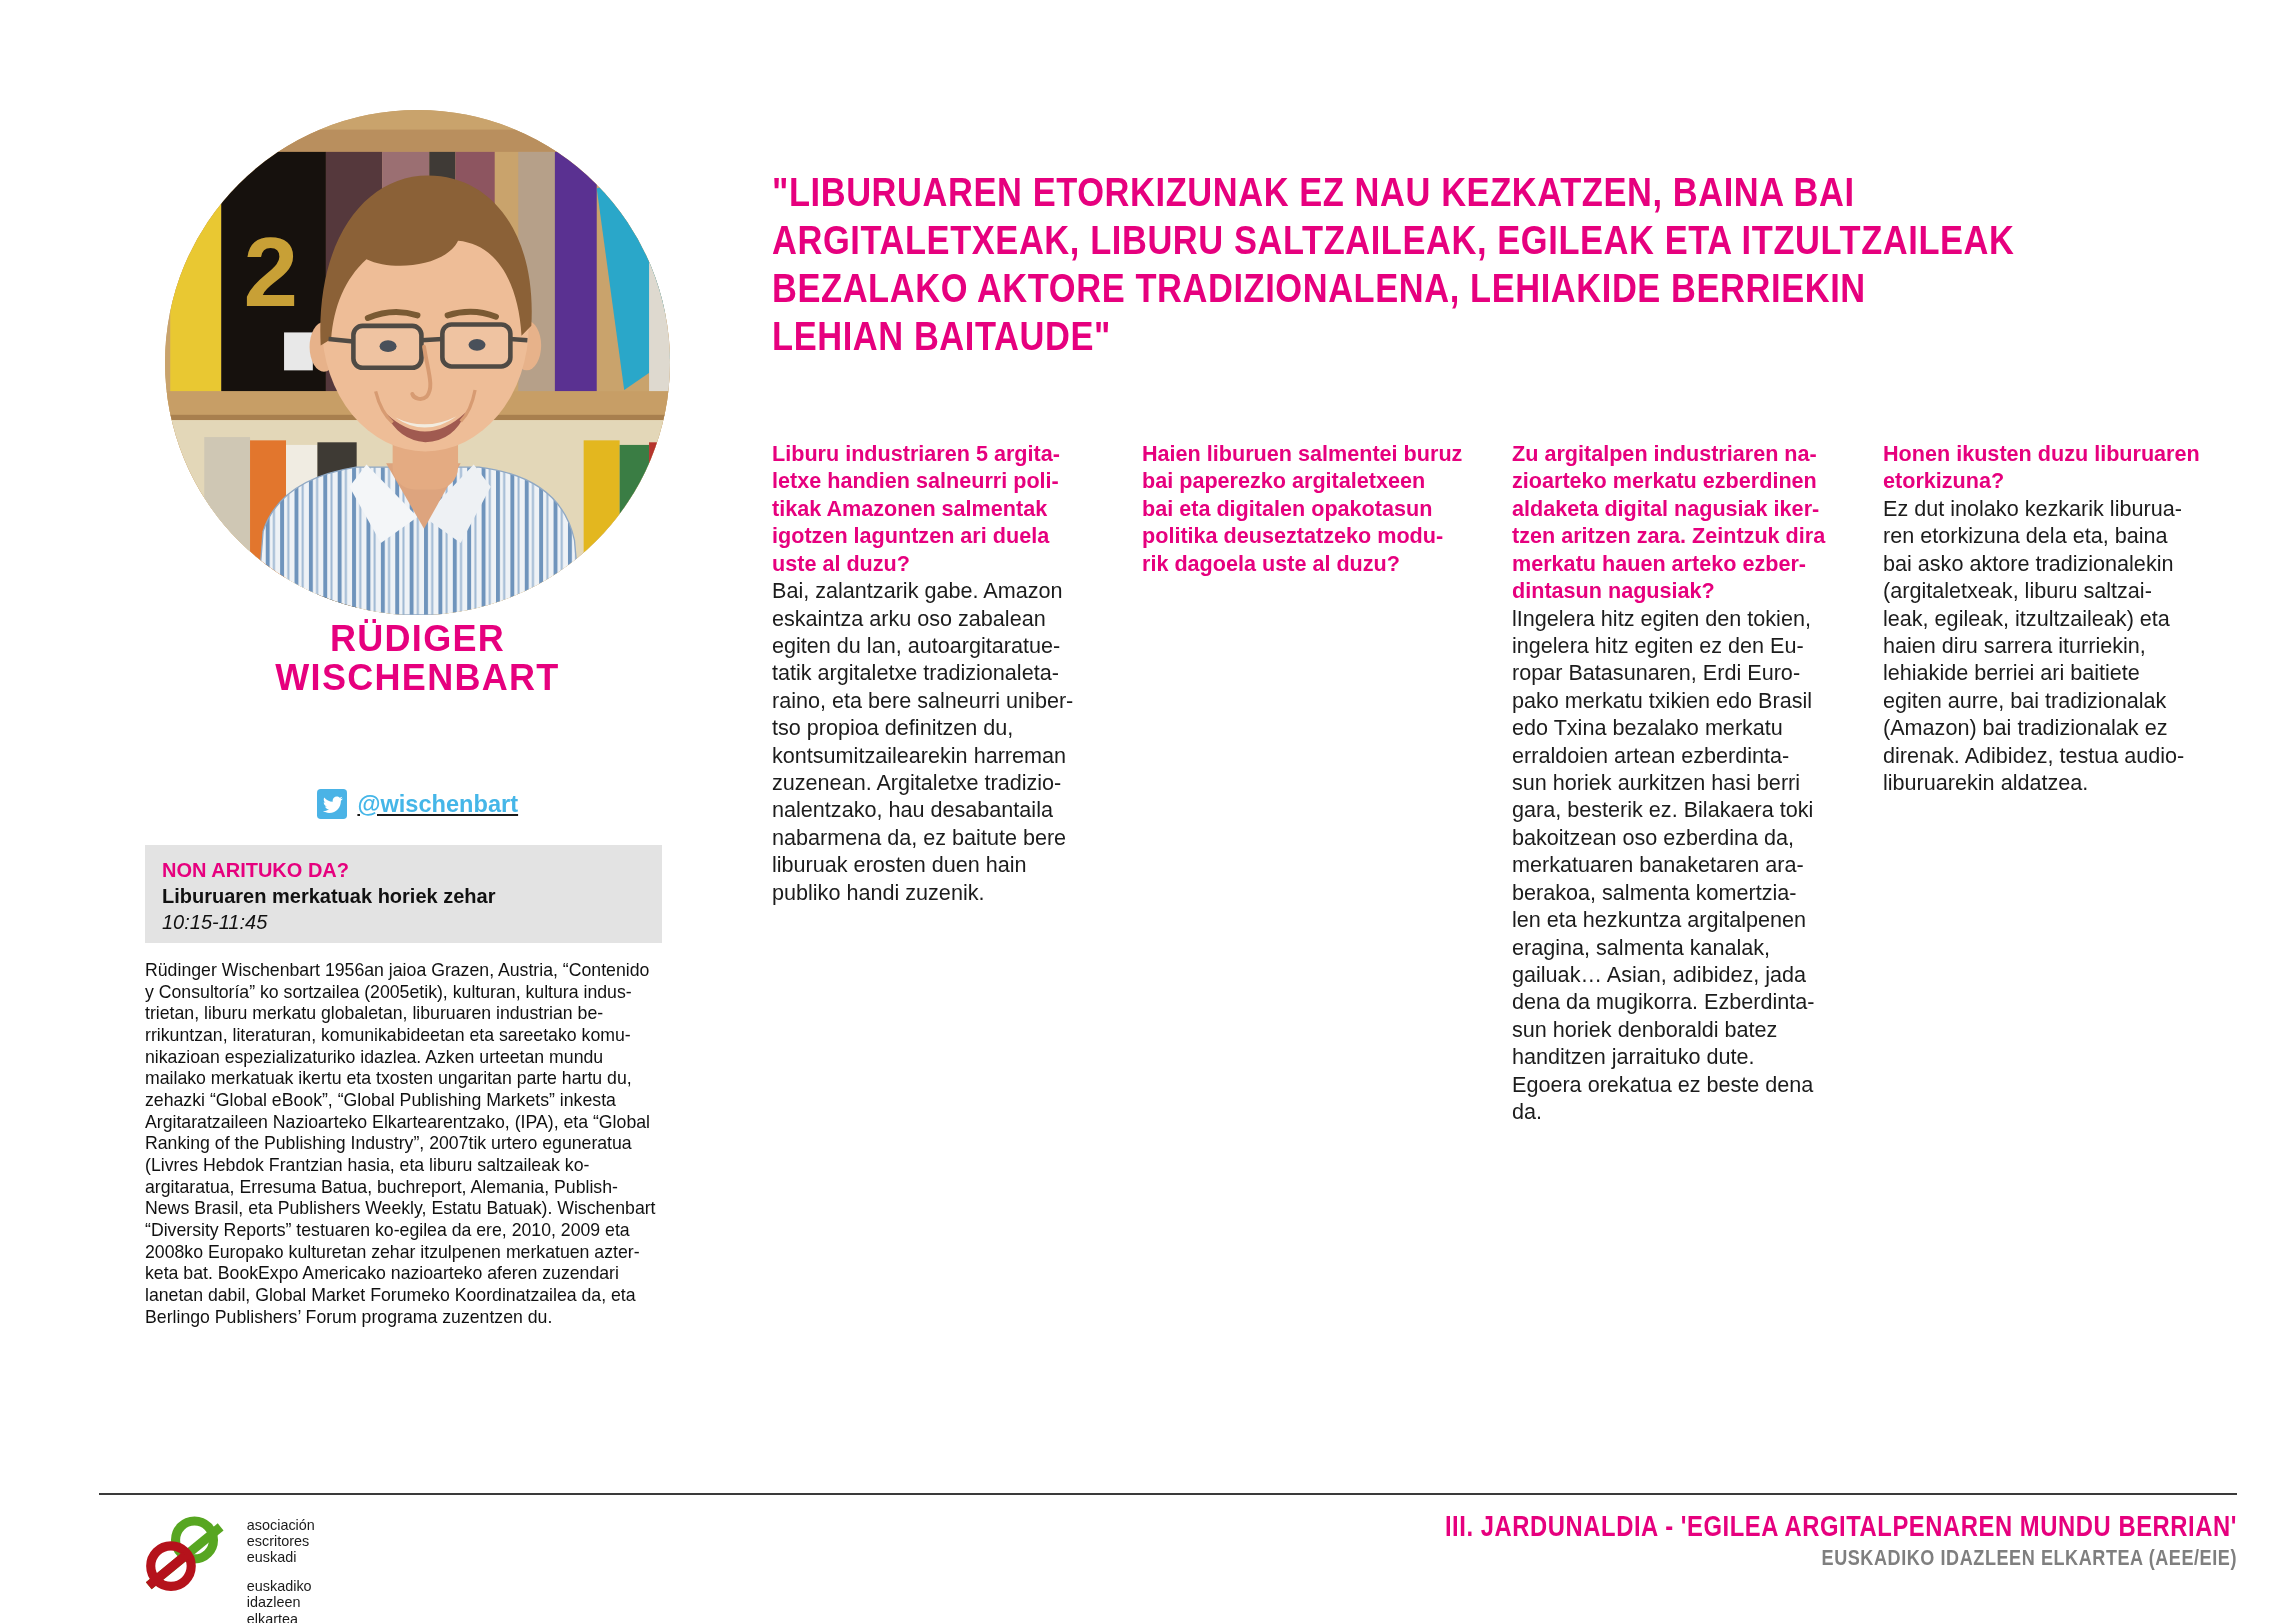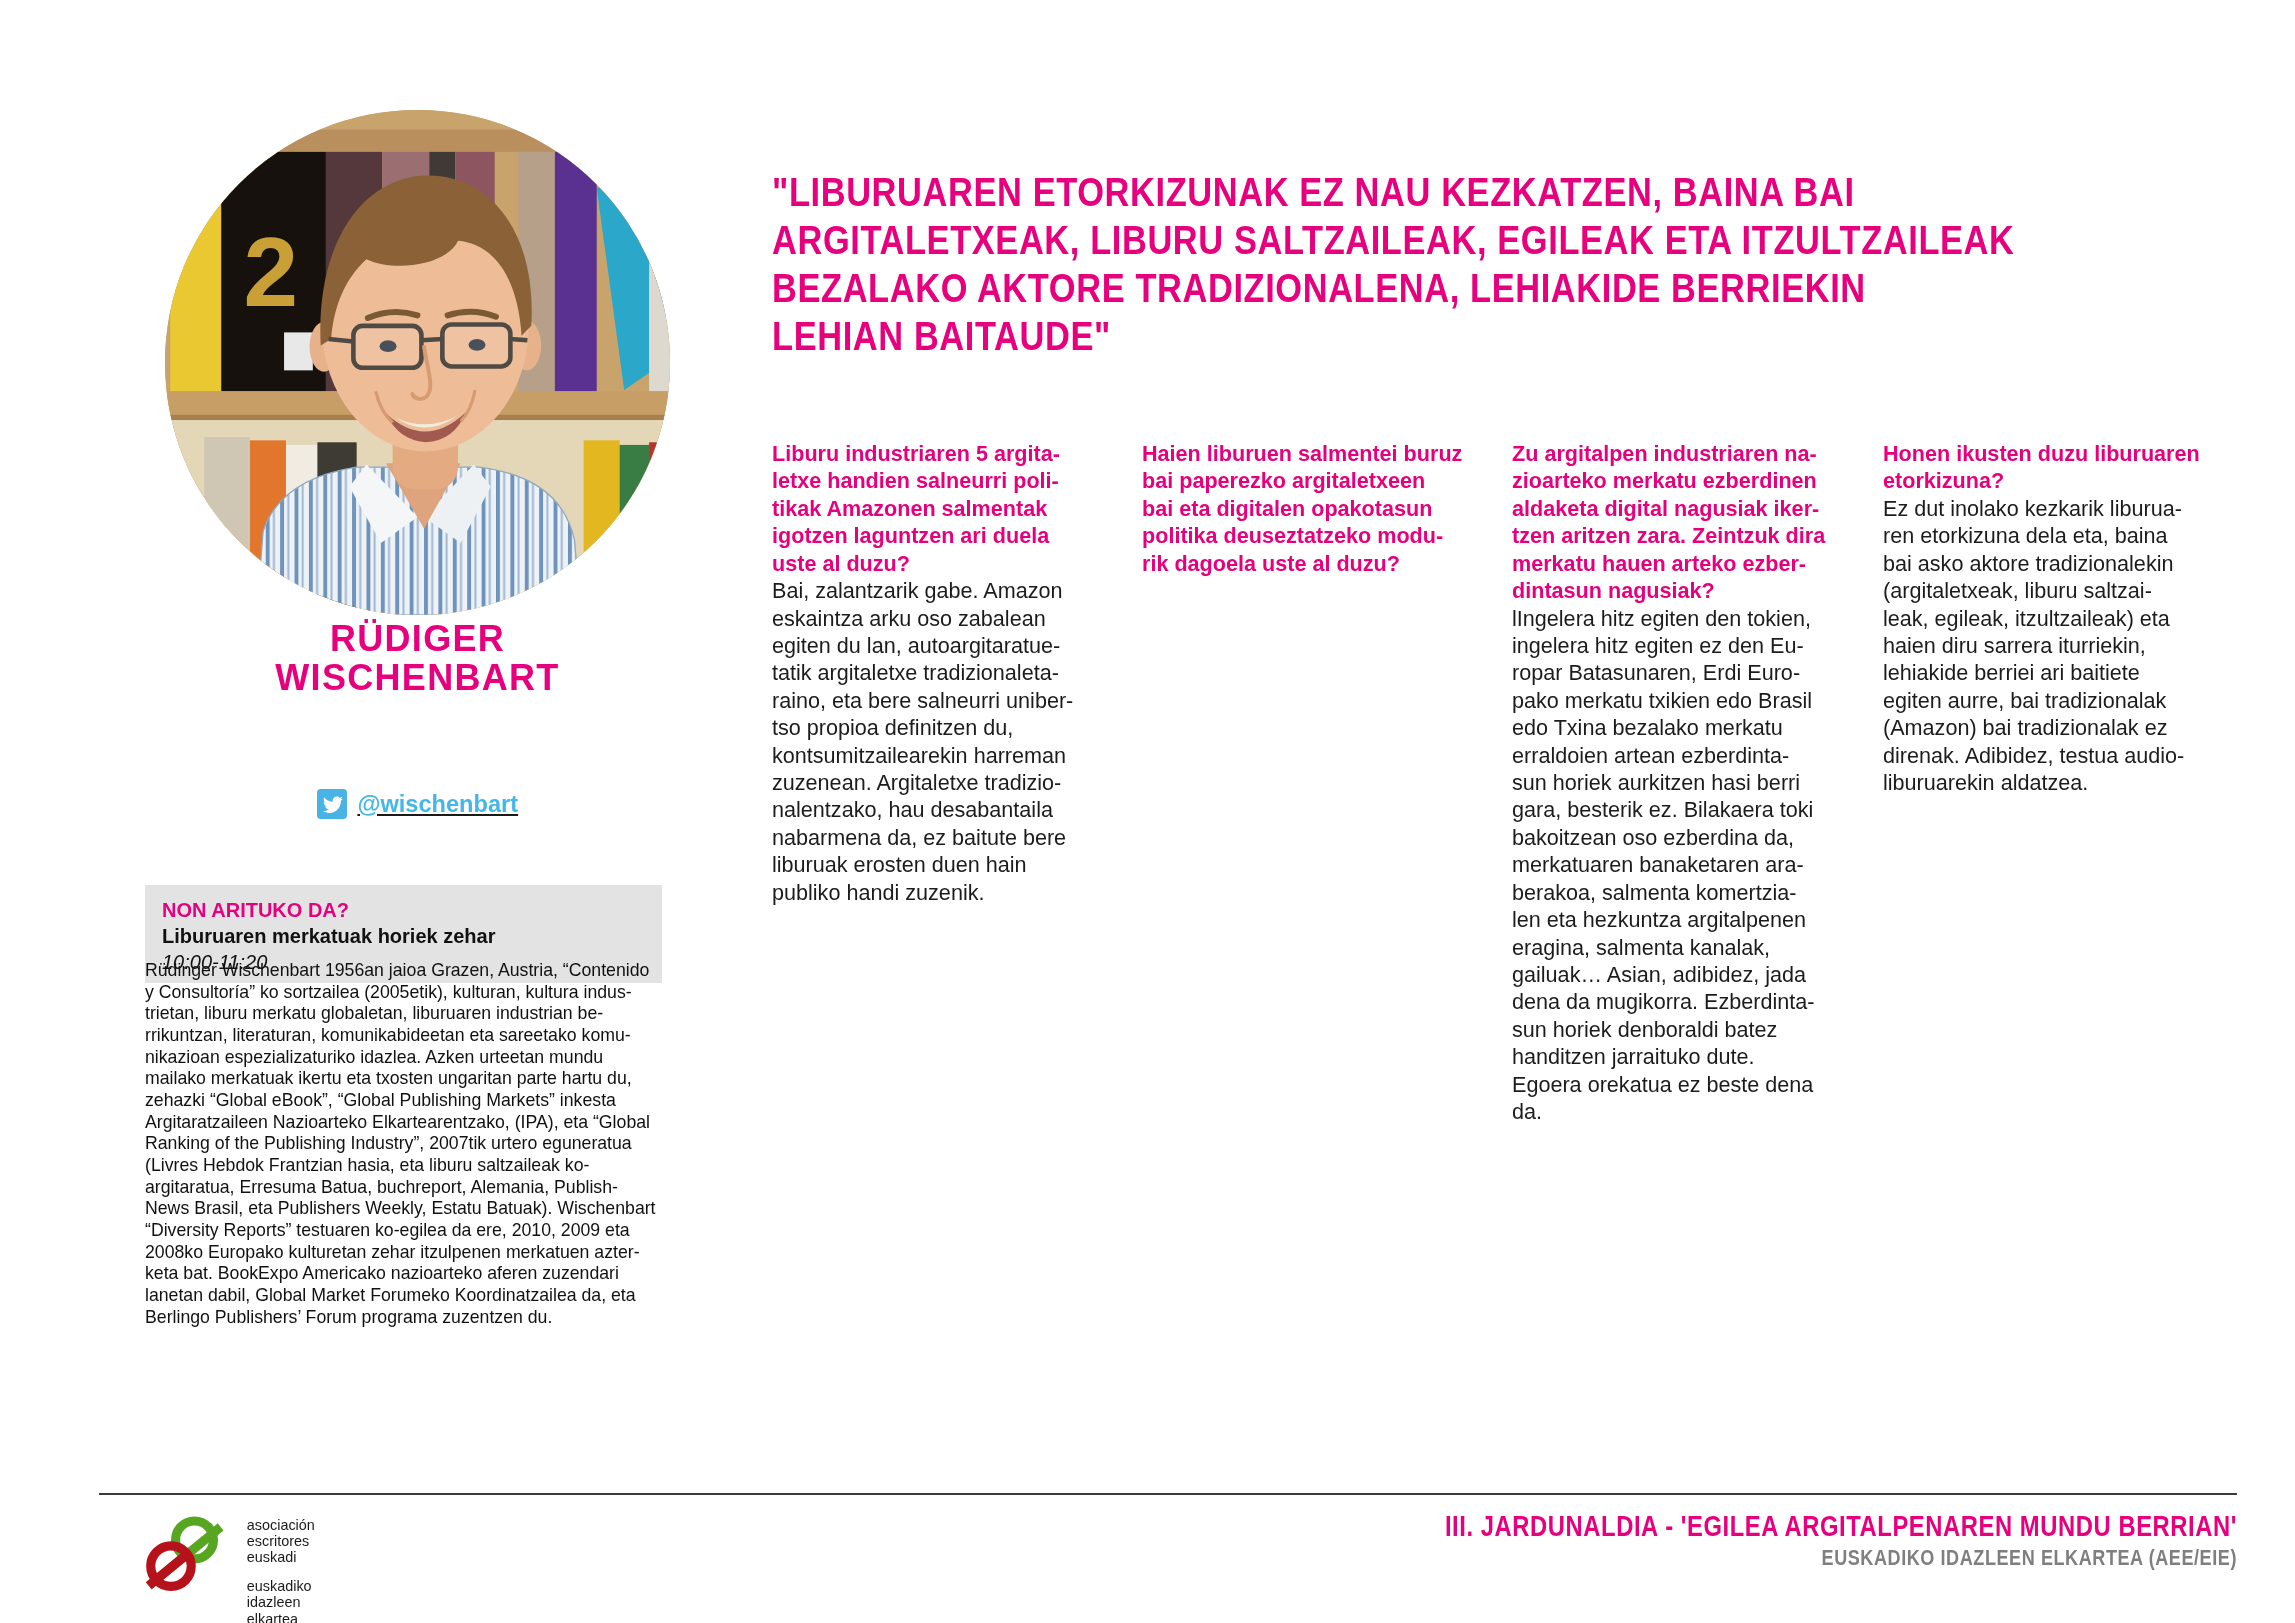--- a/index.html
+++ b/index.html
@@ -29,21 +29,21 @@
   .twitter-row{
     position:absolute;left:165px;top:789px;width:505px;
     display:flex;align-items:center;justify-content:center;gap:10.5px;text-decoration:underline;
   }
   .twitter-row svg{width:30px;height:30px;display:block;}
   .twitter-handle{font-size:23.6px;font-weight:bold;color:#45b6e8;}
 
   .session-box{
     position:absolute;left:145px;top:845px;width:517px;height:98px;
     background:#e3e3e3;box-sizing:border-box;padding:11.8px 17px;
-    font-size:20px;line-height:1.3;margin-top:40px;
+    font-size:20px;line-height:1.3;
   }
   .session-label{color:#e6007e;font-weight:bold;}
   .session-title{color:#111111;font-weight:bold;}
   .session-time{color:#111111;font-style:italic;}
 
   .bio{
     position:absolute;left:145px;top:960px;width:530px;
     font-size:17.7px;line-height:1.225;color:#111111;
   }
 
@@ -163,21 +163,21 @@
     <svg viewBox="0 0 24 24" xmlns="http://www.w3.org/2000/svg">
       <rect width="24" height="24" rx="3" fill="#4ab3e6"></rect>
       <path fill="#ffffff" d="M20.6 7.5c-.6.3-1.2.4-1.8.5.7-.4 1.2-1 1.4-1.8-.6.4-1.3.6-2 .8-.6-.6-1.5-1-2.4-1-1.8 0-3.3 1.5-3.3 3.3 0 .3 0 .5.1.8-2.7-.1-5.2-1.4-6.8-3.4-.3.5-.4 1-.4 1.6 0 1.1.6 2.1 1.5 2.7-.5 0-1-.2-1.5-.4v.1c0 1.6 1.1 2.9 2.6 3.2-.3.1-.6.1-.9.1-.2 0-.4 0-.6-.1.4 1.3 1.6 2.3 3.1 2.3-1.1.9-2.5 1.4-4.1 1.4h-.8c1.5.9 3.2 1.5 5 1.5 6.1 0 9.4-5 9.4-9.4v-.4c.7-.5 1.2-1.1 1.6-1.8z"></path>
     </svg>
     <span class="twitter-handle">@wischenbart</span>
   </div>
 
   <div class="session-box">
     <div class="session-label">NON ARITUKO DA?</div>
     <div class="session-title">Liburuaren merkatuak horiek zehar</div>
-    <div class="session-time">10:00-11:20</div>
+    <div class="session-time">10:15-11:45</div>
   </div>
 
   <div class="bio preline">Rüdinger Wischenbart 1956an jaioa Grazen, Austria, “Contenido
 y Consultoría” ko sortzailea (2005etik), kulturan, kultura indus-
 trietan, liburu merkatu globaletan, liburuaren industrian be-
 rrikuntzan, literaturan, komunikabideetan eta sareetako komu-
 nikazioan espezializaturiko idazlea. Azken urteetan mundu
 mailako merkatuak ikertu eta txosten ungaritan parte hartu du,
 zehazki “Global eBook”, “Global Publishing Markets” inkesta
 Argitaratzaileen Nazioarteko Elkartearentzako, (IPA), eta “Global

